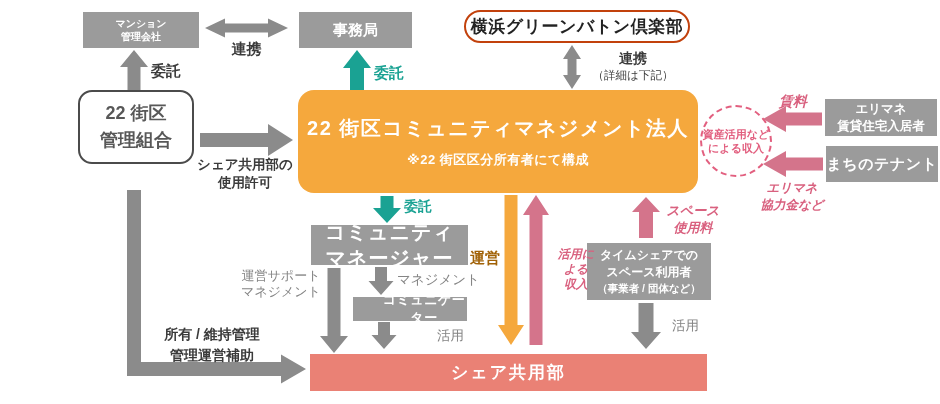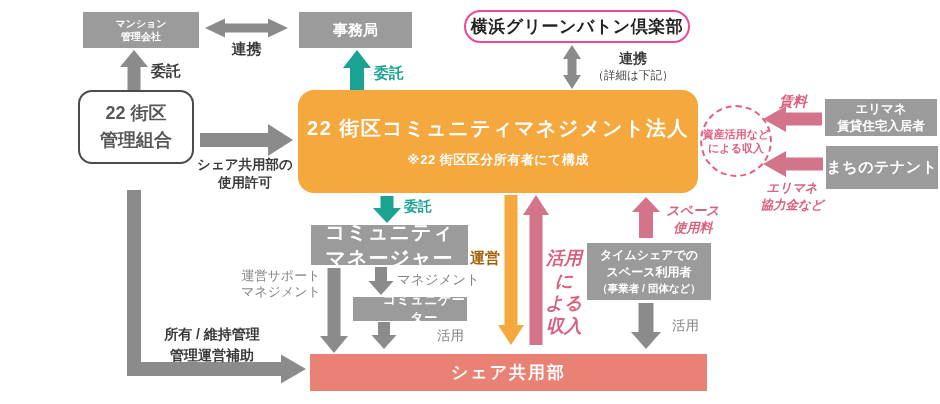--- a/index.html
+++ b/index.html
@@ -18,38 +18,38 @@
   .center{text-align:center;white-space:normal;}
   .dark{color:#3b3b3b;}
   .graytxt{color:#858585;}
   .teal{color:#1aa293;}
   .pink{color:#d9617f;font-style:italic;}
   .orange-txt{color:#a16207;}
 
   .mansion{left:83px;top:12px;width:116px;height:36px;font-size:10px;line-height:1.3;}
   .jimukyoku{left:299px;top:12px;width:113px;height:36px;font-size:15px;}
   .pill{
-    left:464px;top:10px;width:226px;height:33px;background:#ffffff;border:2px solid #ec4899;
+    left:464px;top:10px;width:226px;height:33px;background:#ffffff;border:2px solid #c2410c;
     border-radius:17px;color:#222222;font-size:17px;letter-spacing:0.5px;
   }
   .kanri{
     left:78px;top:90px;width:116px;height:74px;background:#ffffff;border:2px solid #4b4b4b;
     border-radius:14px;color:#585858;font-size:18px;line-height:1.5;
   }
   .cmcorp{
     left:298px;top:90px;width:400px;height:103px;background:#f5a83d;border-radius:16px;
   }
   .cmcorp .title{font-size:20px;letter-spacing:1.5px;margin-bottom:9px;}
   .cmcorp .subtitle{font-size:13px;letter-spacing:0.5px;}
   .income-circle{
     left:700px;top:105px;width:72px;height:72px;border:2px dashed #e25f7f;border-radius:50%;
     background:transparent;color:#e25f7f;font-size:11px;line-height:1.3;font-weight:bold;
   }
   .erimane{left:825px;top:99px;width:112px;height:37px;font-size:12.5px;line-height:1.35;}
-  .tenant{left:826px;top:146px;width:112px;height:43px;font-size:15px;letter-spacing:0.5px;}
+  .tenant{left:826px;top:146px;width:112px;height:36px;font-size:15px;letter-spacing:0.5px;}
   .cmgr{left:311px;top:225px;width:157px;height:40px;font-size:20px;line-height:1.3;letter-spacing:1px;}
   .communicator{left:353px;top:297px;width:114px;height:24px;font-size:13px;letter-spacing:0.5px;padding-left:28px;}
   .timeshare{left:587px;top:243px;width:124px;height:57px;font-size:12px;line-height:1.4;}
   .timeshare .small{font-size:10.5px;}
   .share{left:310px;top:354px;width:397px;height:37px;background:#ea8175;font-size:17px;letter-spacing:2px;}
 </style>
 </head>
 <body>
 
 <div class="stage">
@@ -174,21 +174,21 @@
     <div>運営サポート</div>
     <div>マネジメント</div>
   </div>
 
   <div class="label graytxt" style="left:397px;top:271px;font-size:13.5px;">マネジメント</div>
 
   <div class="label graytxt" style="left:437px;top:327px;font-size:13.5px;">活用</div>
 
   <div class="label bold orange-txt" style="left:470px;top:249px;font-size:15px;">運営</div>
 
-  <div class="label bold pink center" style="left:542px;top:247px;width:44px;font-size:18px;line-height:1.25;">
+  <div class="label bold pink center" style="left:542px;top:247px;width:44px;font-size:12px;line-height:1.25;padding-left:12px;">
     <div>活用に</div>
     <div>よる</div>
     <div>収入</div>
   </div>
 
   <div class="label bold pink center" style="left:663px;top:203px;width:60px;font-size:13px;line-height:1.3;">
     <div>スペース</div>
     <div>使用料</div>
   </div>
 

